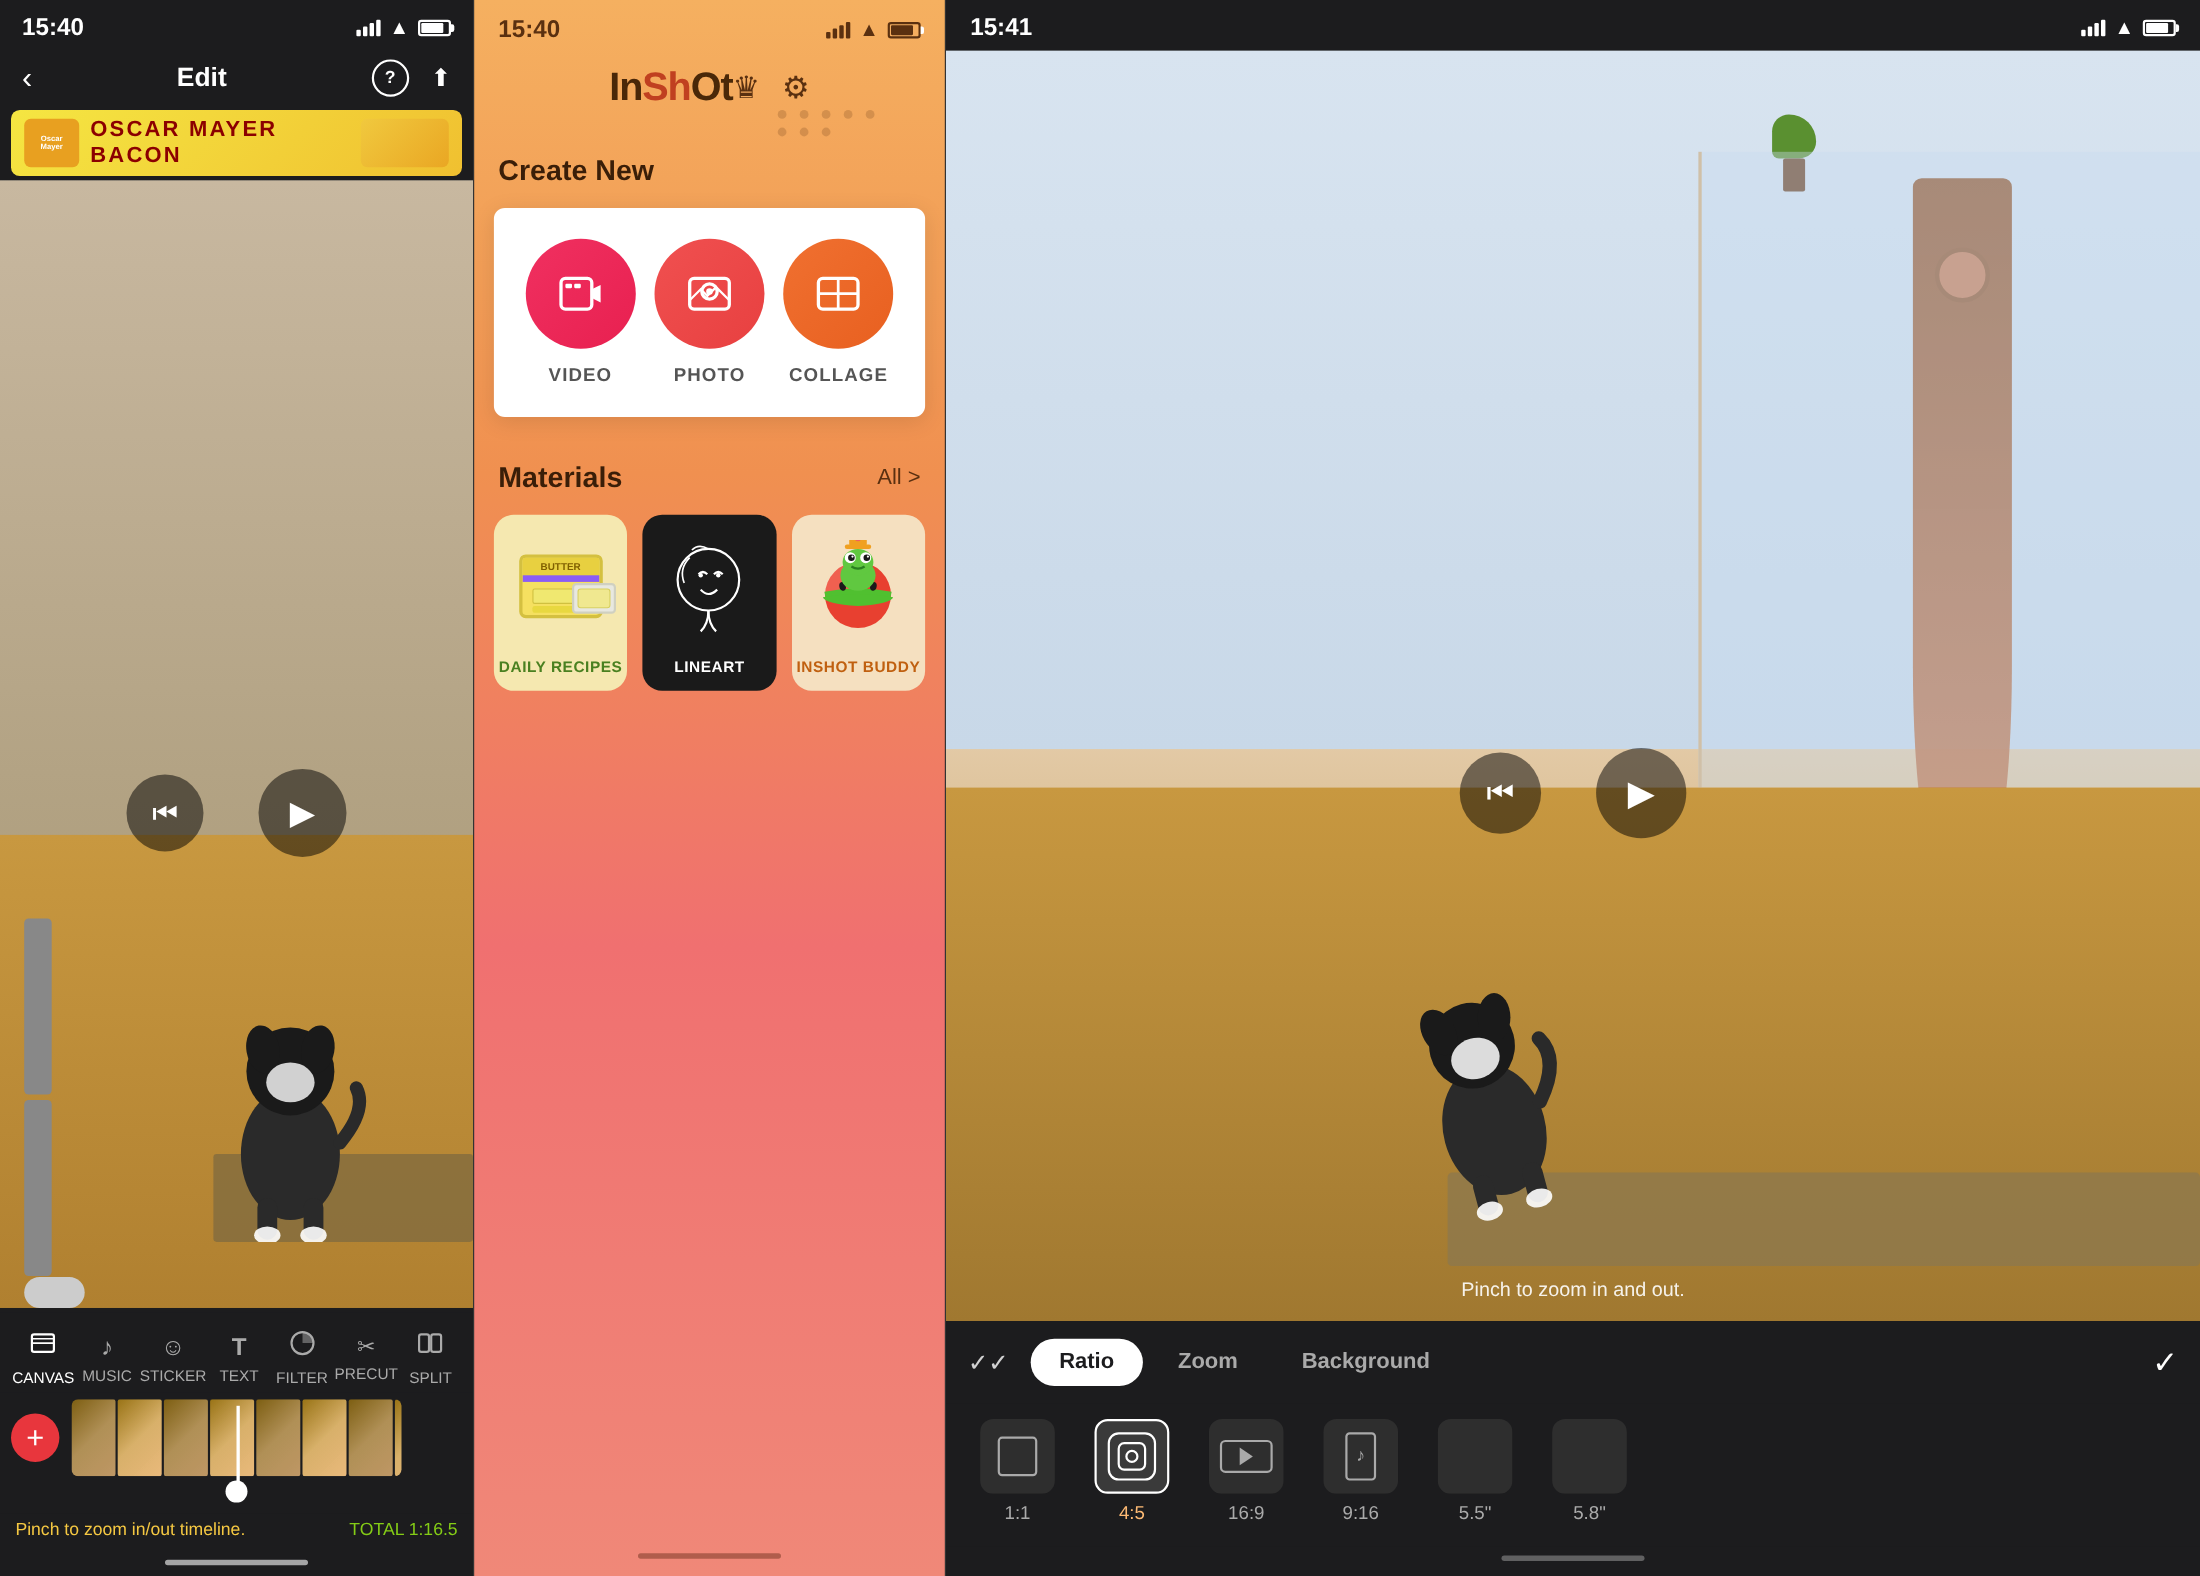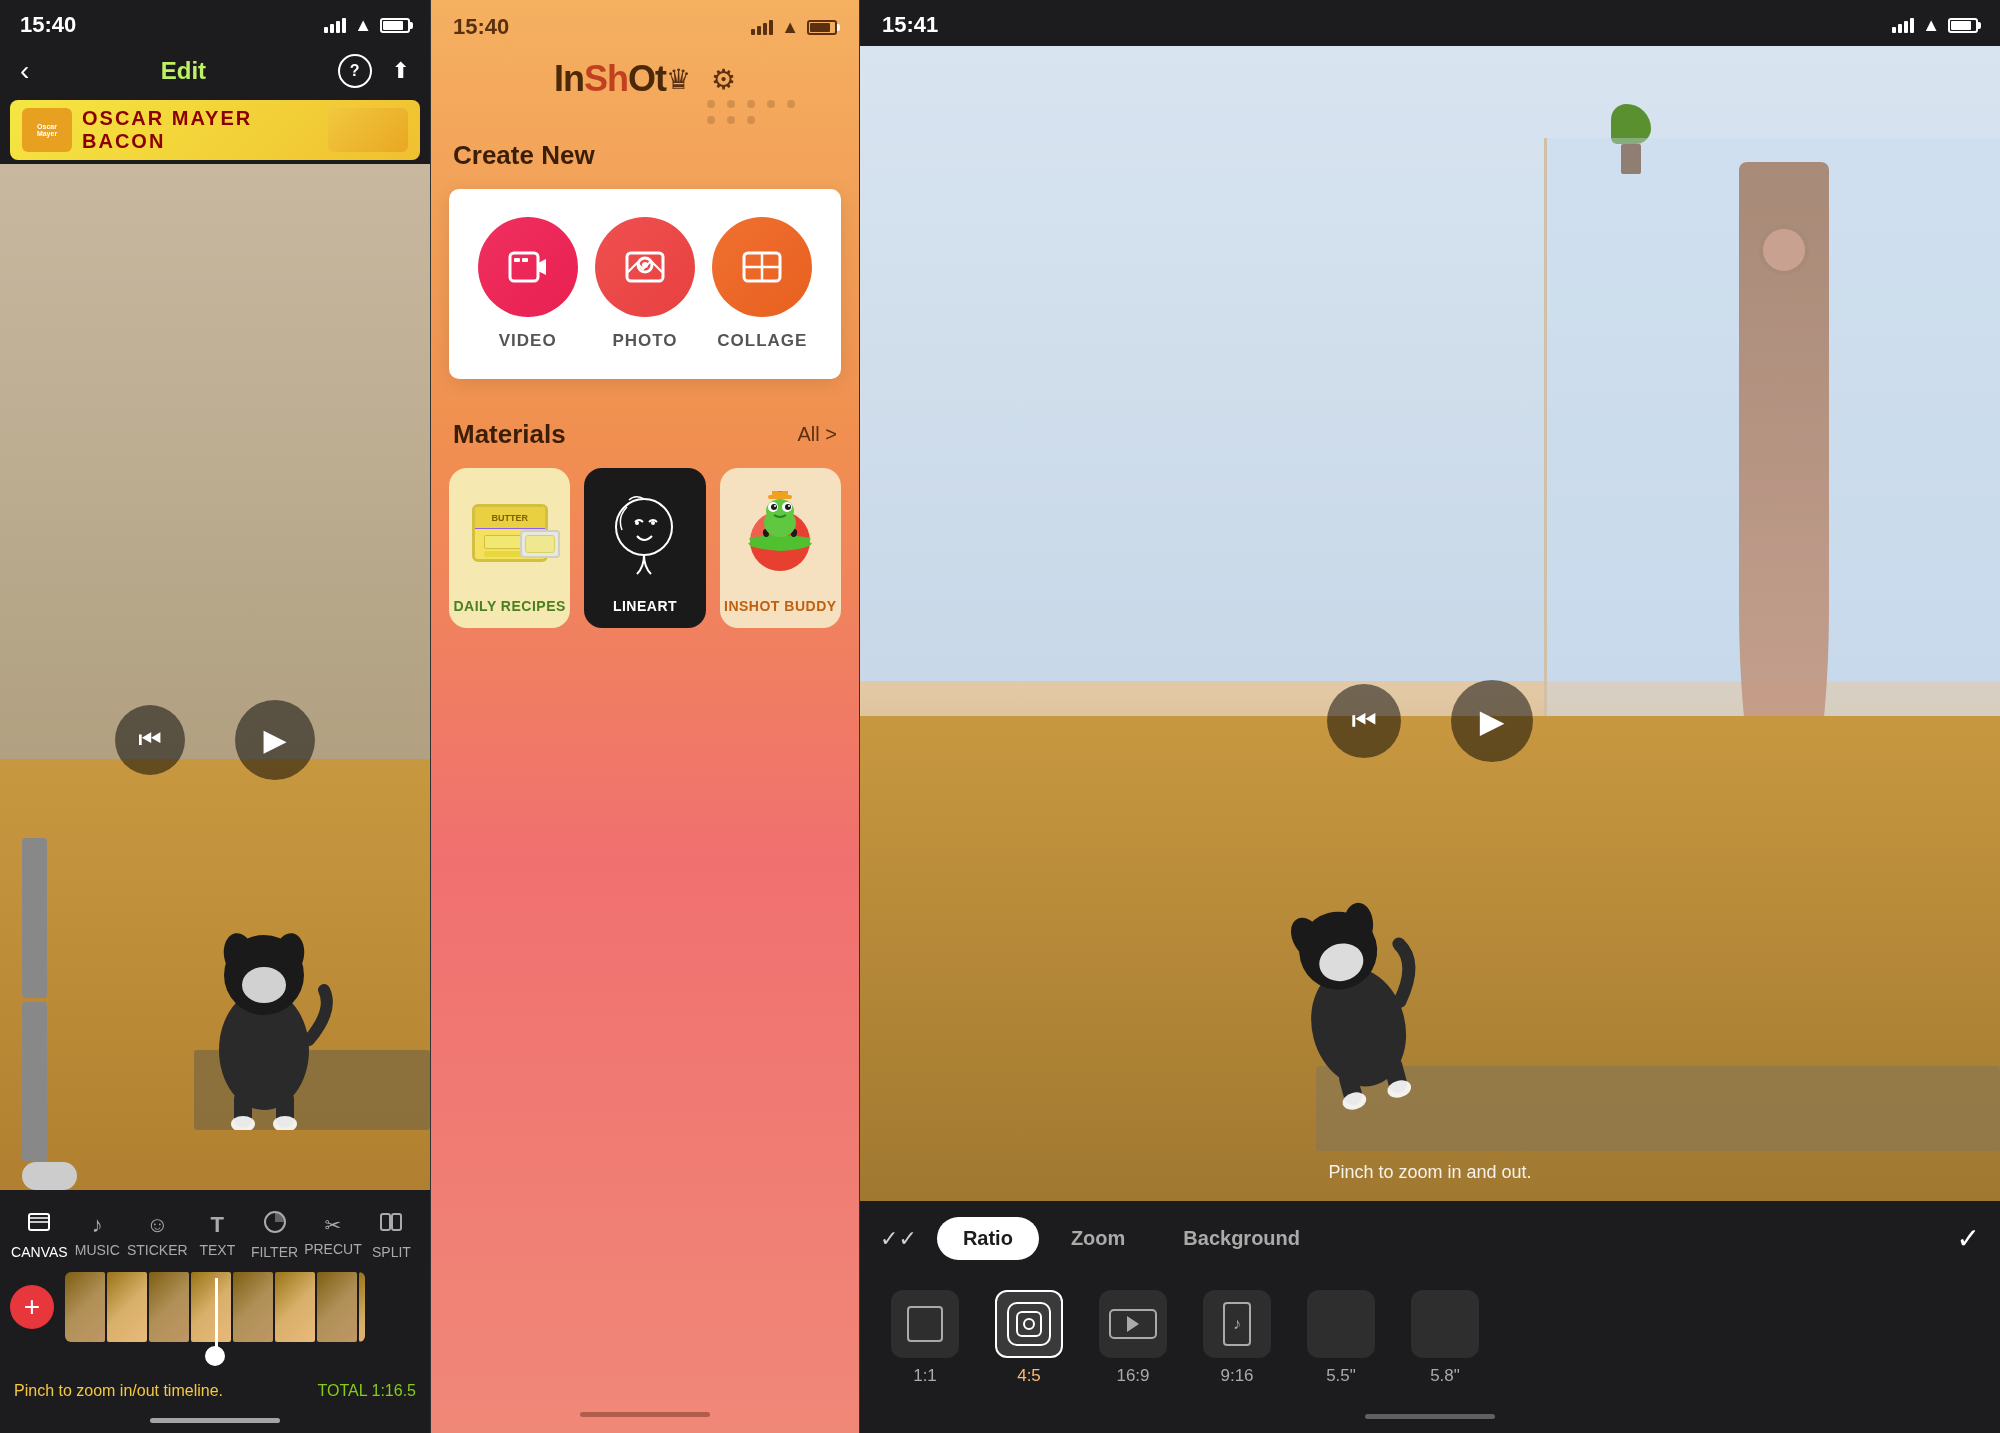--- a/index.html
+++ b/index.html
@@ -88,21 +88,21 @@
       justify-content: space-between;
       align-items: center;
       padding: 8px 20px 12px;
     }
     .nav-back {
       color: white;
       font-size: 28px;
       font-weight: 300;
     }
     .nav-title {
-      color: #bef264;
+      color: #ffffff;
       font-size: 24px;
       font-weight: 600;
     }
     .nav-actions {
       display: flex;
       gap: 20px;
       align-items: center;
     }
     .nav-icon {
       width: 34px;
@@ -855,21 +855,21 @@
       <span class="materials-title">Materials</span>
       <span class="all-link">All &gt;</span>
     </div>
 
     <div class="materials-grid">
 
       <div class="material-card mat-recipes">
         <div class="mat-icon-area">
           <div style="display:flex;flex-direction:column;align-items:center;">
             <div style="width:76px;height:58px;background:#f5e060;border-radius:6px;border:3px solid #d4c040;position:relative;display:flex;flex-direction:column;align-items:center;justify-content:flex-start;overflow:hidden;">
-              <div style="width:100%;height:22px;background:#e8d040;border-bottom:1px solid #8b5cf6;display:flex;align-items:center;justify-content:center;">
+              <div style="width:100%;height:22px;background:#e8d040;border-bottom:6px solid #8b5cf6;display:flex;align-items:center;justify-content:center;">
                 <span style="font-size:9px;font-weight:800;color:#806000;">BUTTER</span>
               </div>
               <div style="margin-top:4px;display:flex;flex-direction:column;align-items:center;">
                 <div style="width:52px;height:14px;background:#f0e870;border-radius:2px;border:1px solid #d0c040;margin-top:2px;"></div>
                 <div style="width:52px;height:6px;background:#e8d840;border-radius:2px;margin-top:2px;"></div>
               </div>
             </div>
 
             <div style="position:absolute;bottom:30px;right:10px;width:40px;height:28px;background:#e8e8e0;border-radius:4px;border:2px solid #d0d0c0;display:flex;align-items:center;justify-content:center;">
               <div style="width:30px;height:18px;background:#f0e890;border-radius:3px;border:1px solid #d8d060;"></div>

